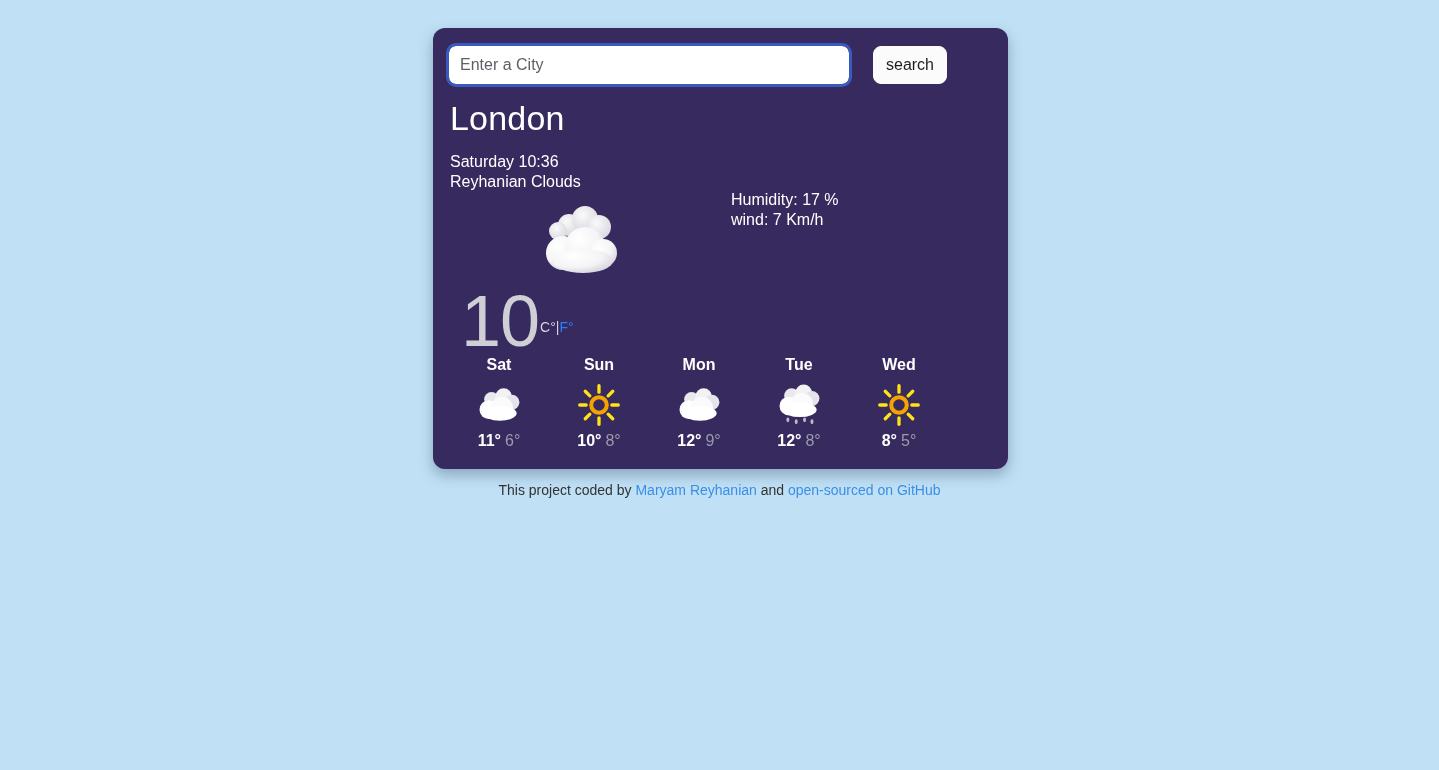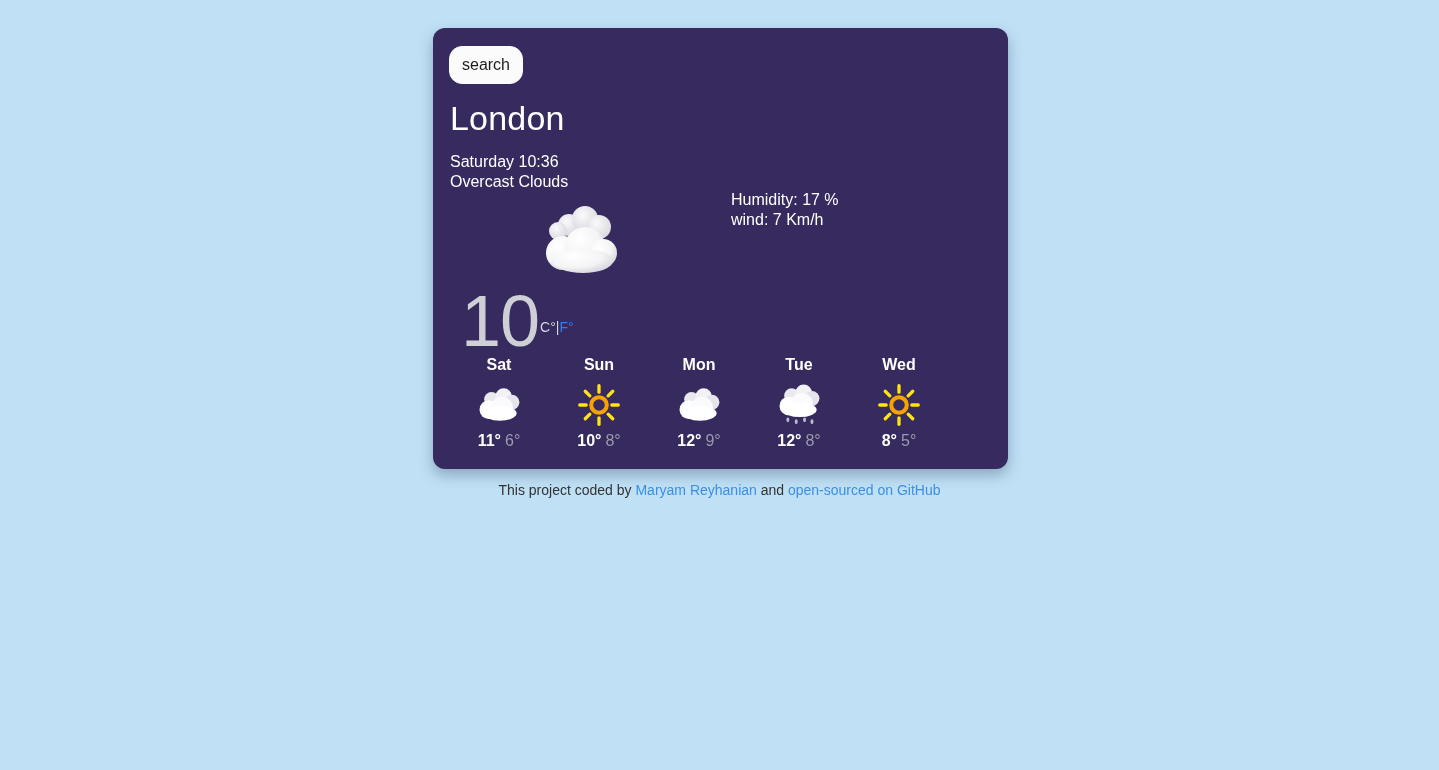--- a/index.html
+++ b/index.html
@@ -44,21 +44,21 @@
     font-size: 16px;
     color: #212529;
     padding: 0 9px;
   }
   .city-input::placeholder { color: #5d6065; opacity: 1; }
   .search-btn {
     width: 74px;
     height: 38px;
     background: #fbfbfb;
     border: 1px solid #fbfbfb;
-    border-radius: 13px;
+    border-radius: 8px;
     font-family: "Liberation Sans", sans-serif;
     font-size: 16px;
     color: #1d1d1d;
     cursor: pointer;
     padding: 0;
   }
   .city-name {
     position: absolute;
     left: 17px; top: 72px;
     font-size: 34px;
@@ -150,28 +150,29 @@
   .footer a { color: #3a8ee6; text-decoration: none; }
 </style>
 </head>
 <body>
 
 <div class="page">
 
   <div class="weather-card">
 
     <div class="search-row">
+      <input class="city-input" type="text" placeholder="Enter a City" style="">
       <button class="search-btn">search</button>
     </div>
 
     <div class="city-name">London</div>
 
     <div class="datetime-block">
       <div>Saturday 10:36</div>
-      <div>Overcast Clouds</div>
+      <div>Reyhanian Clouds</div>
     </div>
 
     <div class="metrics-block">
       <div>Humidity: 17 %</div>
       <div>wind: 7 Km/h</div>
     </div>
 
     <div class="main-icon">
       <svg viewBox="0 0 96 80" width="96" height="80">
         <defs>

